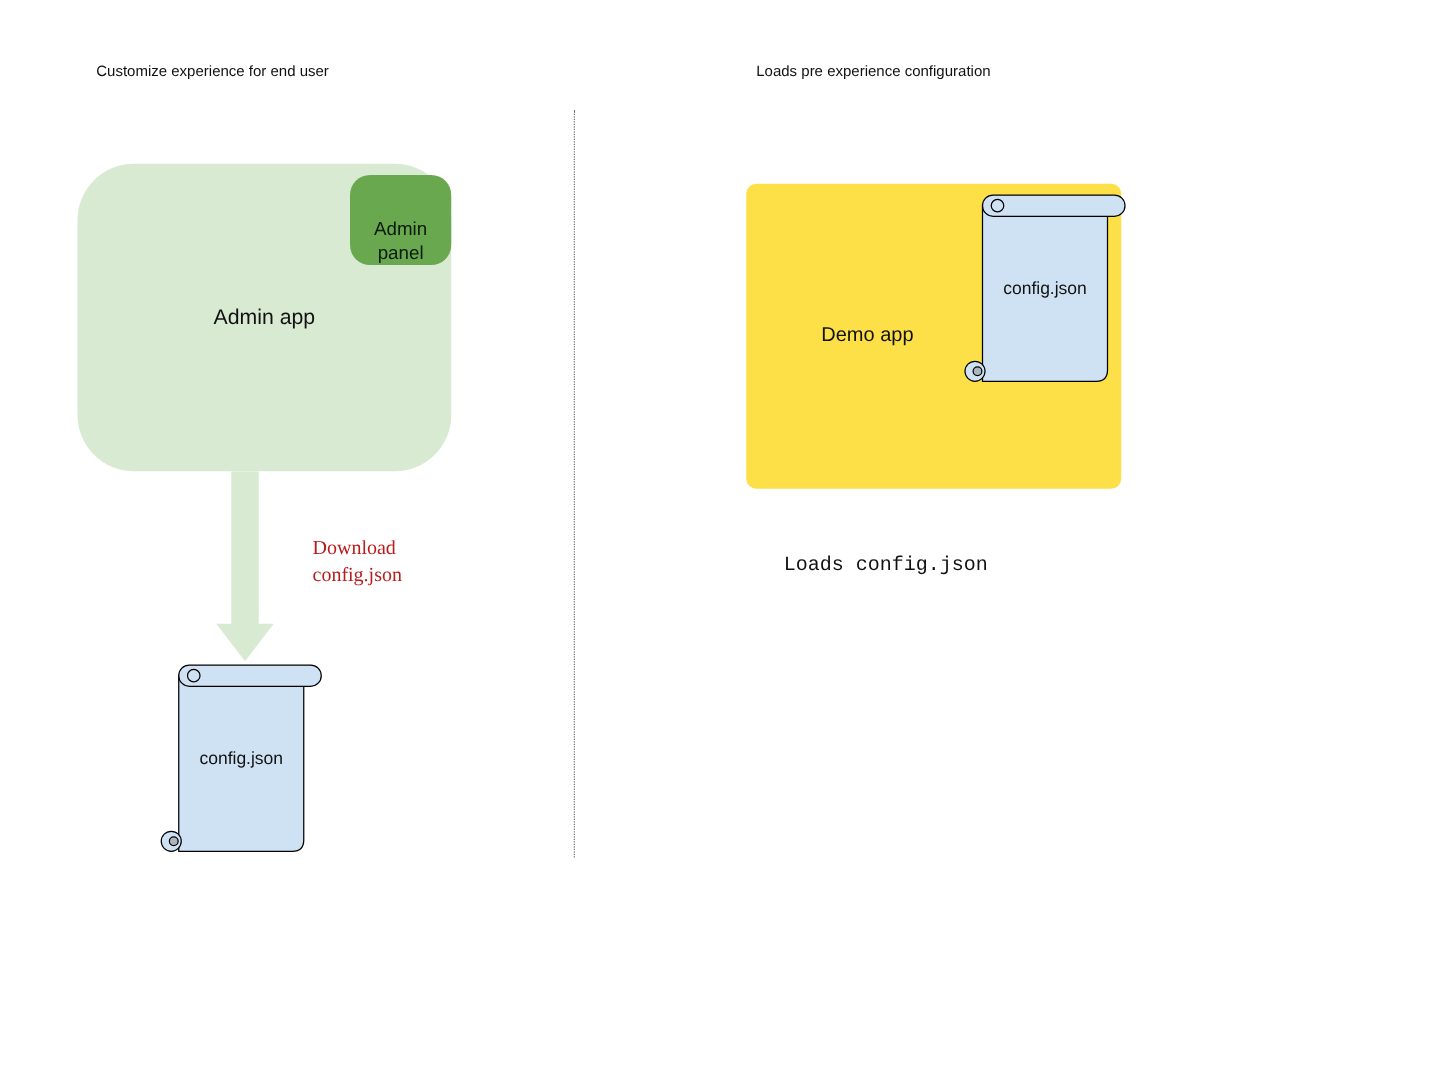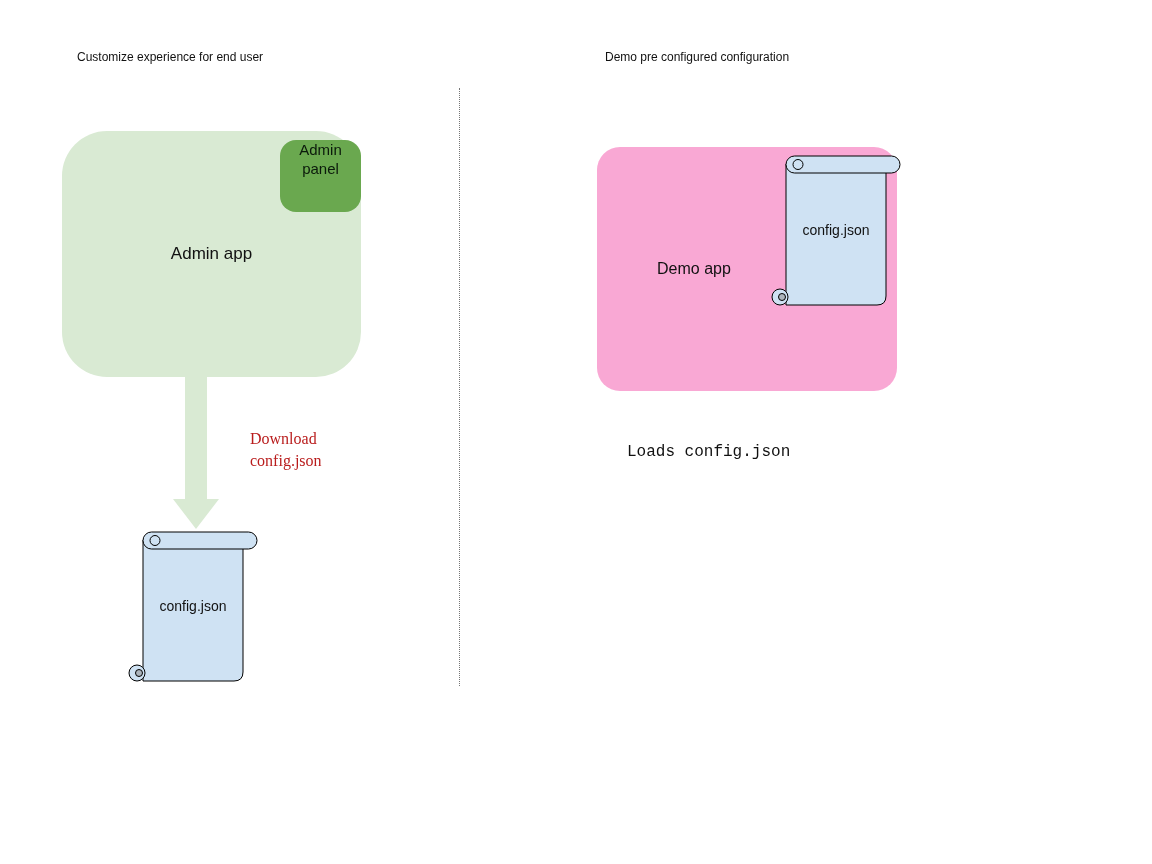--- a/index.html
+++ b/index.html
@@ -24,54 +24,54 @@
     left: 62px; top: 131px; width: 299px; height: 246px;
     background: #d9ead3; border-radius: 45px;
     display: flex; align-items: center; justify-content: center;
   }
   .admin-app-label { font-size: 17px; color: #111; }
 
   .admin-panel {
     position: absolute; right: 0px; top: 9px;
     width: 81px; height: 72px;
     background: #6aa84f; border-radius: 16px;
-    display: flex; align-items: flex-start; justify-content: center;
+    display: flex; align-items: flex-end; justify-content: center;
     text-align: center;
   }
   .admin-panel-label { font-size: 15px; line-height: 19px; color: #0b1a0b; width: 60px; }
 
   .down-arrow { left: 172px; top: 377px; }
 
   .download-label {
     left: 250px; top: 428px; width: 110px;
     font-size: 16px; line-height: 22px; color: #b91c1c; font-family: Liberation Serif, serif;
   }
 
   .demo-app-box {
     left: 597px; top: 147px; width: 300px; height: 244px;
-    background: #f9a8d4; border-radius: 23px;
+    background: #fde047; border-radius: 8px;
     display: flex; align-items: center;
   }
   .demo-app-label { font-size: 16px; color: #111; margin-left: 60px; }
 
   .scroll-shape { width: 130px; height: 158px; }
   .scroll-label {
     position: absolute; left: 15px; top: 70px; width: 100px;
     text-align: center; font-size: 14px; color: #111;
   }
   .scroll-left  { left: 128px; top: 528px; }
   .scroll-right { left: 771px; top: 152px; }
 
   .caption { left: 627px; top: 443px; font-size: 16px; color: #111; white-space: nowrap; font-family: Liberation Mono, monospace; }
 </style>
 </head>
 <body>
 
 <div class="abs section-title" style="left:77px; top:50px;">Customize experience for end user</div>
-<div class="abs section-title" style="left:605px; top:50px;">Demo pre configured configuration</div>
+<div class="abs section-title" style="left:605px; top:50px;">Loads pre experience configuration</div>
 
 <div class="abs divider"></div>
 
 <div class="abs admin-app-box">
   <span class="admin-app-label">Admin app</span>
   <div class="admin-panel">
     <span class="admin-panel-label">Admin panel</span>
   </div>
 </div>
 

